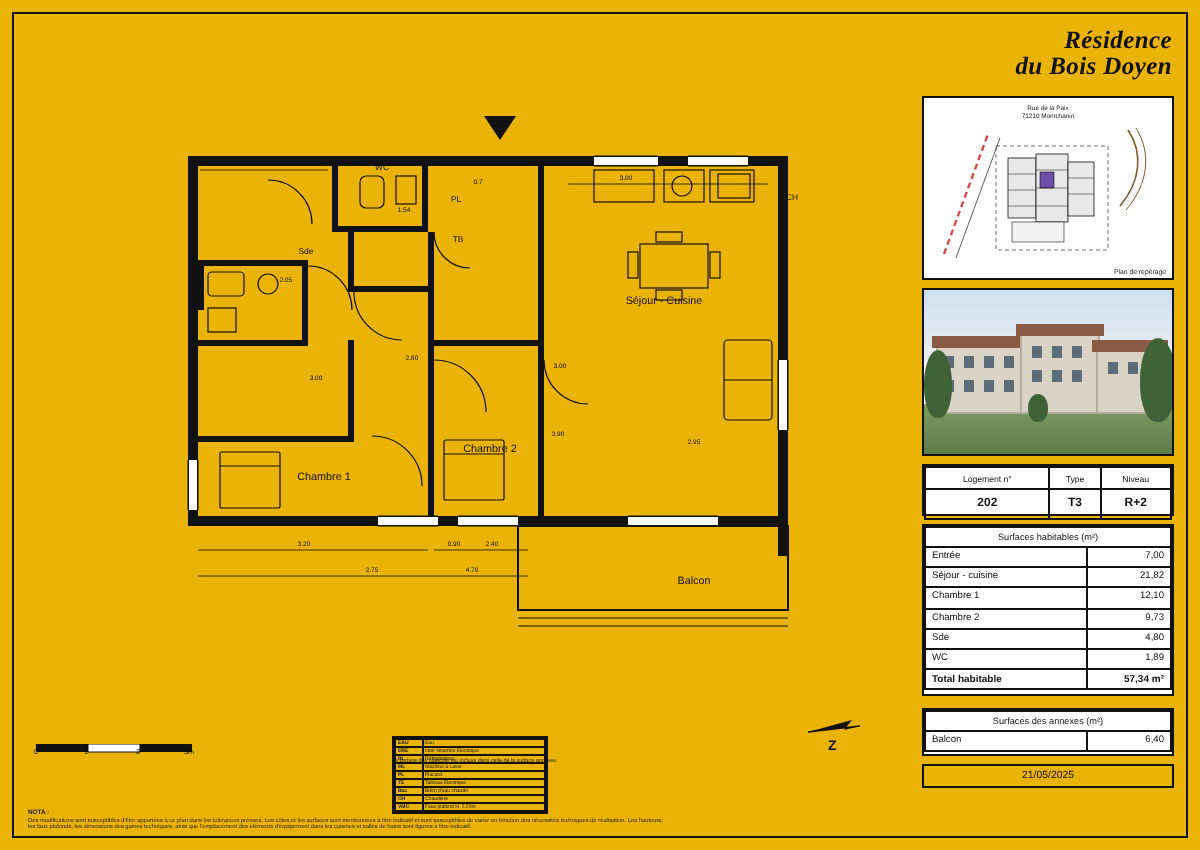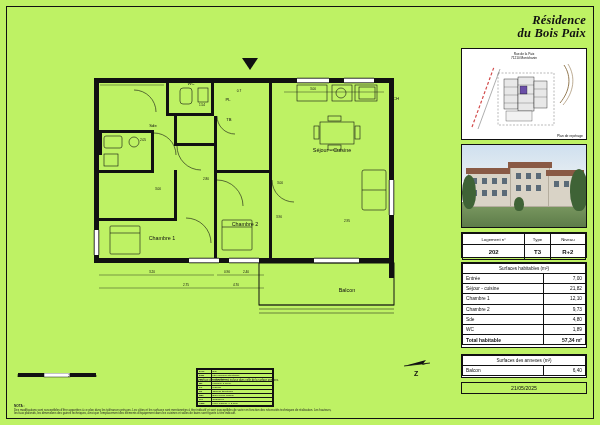--- a/index.html
+++ b/index.html
@@ -11,21 +11,21 @@
     width: 600px;
     height: 425px;
     font-family: "Liberation Sans", sans-serif;
     color: #1a1a1a;
     overflow: hidden;
   }
   .sheet {
     position: relative;
     width: 600px;
     height: 425px;
-    background: #bef264;
+    background: #eab308;
     box-sizing: border-box;
   }
   .frame {
     position: absolute;
     left: 6px;
     top: 6px;
     width: 588px;
     height: 413px;
     border: 1px solid #111;
     box-sizing: border-box;
@@ -227,21 +227,21 @@
   .ptxt { font-family: "Liberation Sans", sans-serif; }
 </style>
 </head>
 <body>
 
 <div class="sheet">
   <div class="frame"></div>
 
   <div class="title-block">
     <div class="title-line1">Résidence</div>
-    <div class="title-line2">du Bois Paix</div>
+    <div class="title-line2">du Bois Doyen</div>
   </div>
 
   <div class="panel loc-panel">
     <div class="loc-addr">
       <div>Rue de la Paix</div>
       <div>71210 Montchanin</div>
     </div>
     <div class="loc-canvas">
       <svg width="122" height="71" viewBox="0 0 122 71">
         <rect x="0" y="0" width="122" height="71" fill="#ffffff"></rect>

